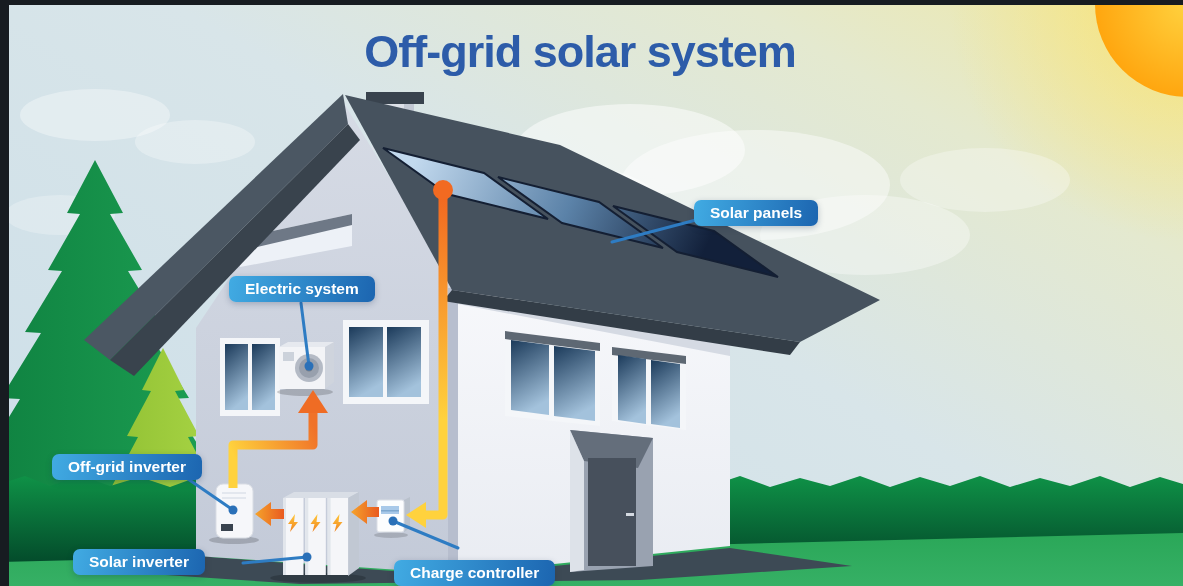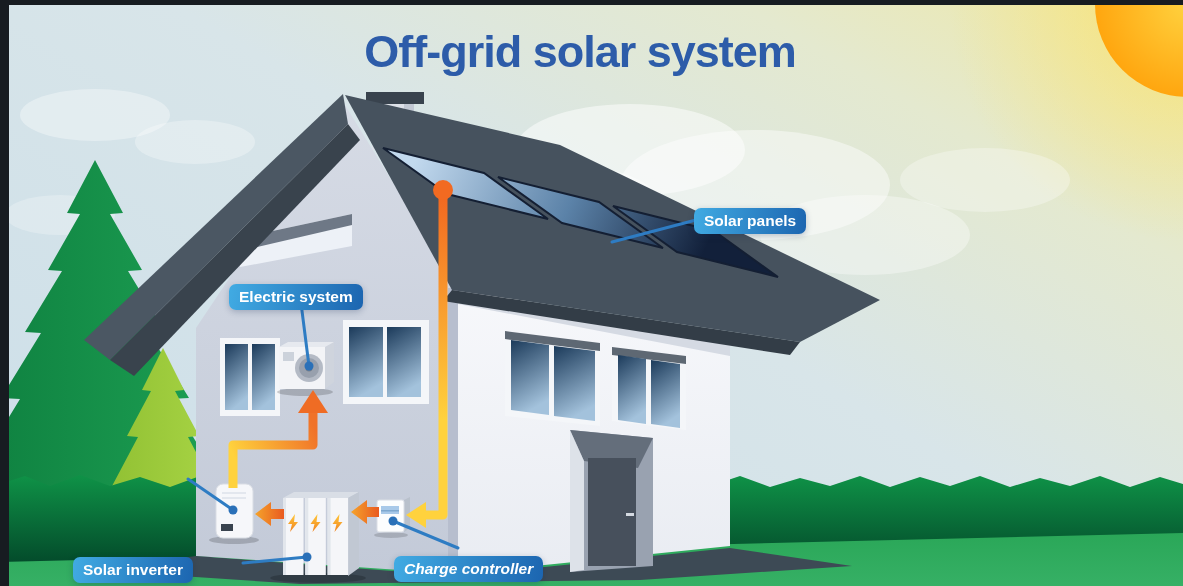--- a/index.html
+++ b/index.html
@@ -2,28 +2,28 @@
 <html><head>
 <meta charset="utf-8">
 <style>
   html,body{margin:0;padding:0;background:#171c21;}
   .stage{position:relative;width:1183px;height:586px;overflow:hidden;
          font-family:"Liberation Sans",sans-serif;background:#cfe0e8;}
   .stage svg{position:absolute;left:0;top:0;}
   .page-title{position:absolute;left:290px;top:26px;width:580px;text-align:center;
       font-size:45px;font-weight:700;letter-spacing:-1px;color:#2d5ca9;}
   .callout{position:absolute;display:inline-flex;align-items:center;justify-content:center;
-      padding:4px 10px;border-radius:7px;color:#fff;font-weight:700;font-size:15.5px;
+      padding:4px 16px;border-radius:7px;color:#fff;font-weight:700;font-size:15.5px;
       background:linear-gradient(100deg,#41abe3 0%,#1c65b0 100%);
-      box-shadow:0 2px 6px rgba(20,40,80,.25);white-space:nowrap;margin-top:8px;}
+      box-shadow:0 2px 6px rgba(20,40,80,.25);white-space:nowrap;}
   .co-panels{left:694px;top:200px;}
   .co-loads{left:229px;top:276px;}
   .co-inverter{left:52px;top:454px;}
   .co-batteries{left:73px;top:549px;}
-  .co-controller{left:394px;top:548px;font-style:italic;}
+  .co-controller{left:394px;top:560px;}
 </style>
 </head>
 <body>
 
 <div class="stage">
 
 <svg width="1183" height="586" viewBox="0 0 1183 586">
   <defs>
     <linearGradient id="skyGrad" x1="0%" y1="85%" x2="100%" y2="0%">
       <stop offset="0" stop-color="#cddfe9"></stop>
@@ -242,16 +242,17 @@
   </g>
 
   <rect x="0" y="0" width="1183" height="5" fill="#171c21"></rect>
   <rect x="0" y="0" width="9" height="586" fill="#171c21"></rect>
 </svg>
 
 <div class="page-title">Off-grid solar system</div>
 
 <div class="callout co-panels">Solar panels</div>
 <div class="callout co-loads">Electric system</div>
+<div class="callout co-inverter">Off-grid inverter</div>
 <div class="callout co-batteries">Solar inverter</div>
 <div class="callout co-controller">Charge controller</div>
 
 </div>
 
 </body></html>

